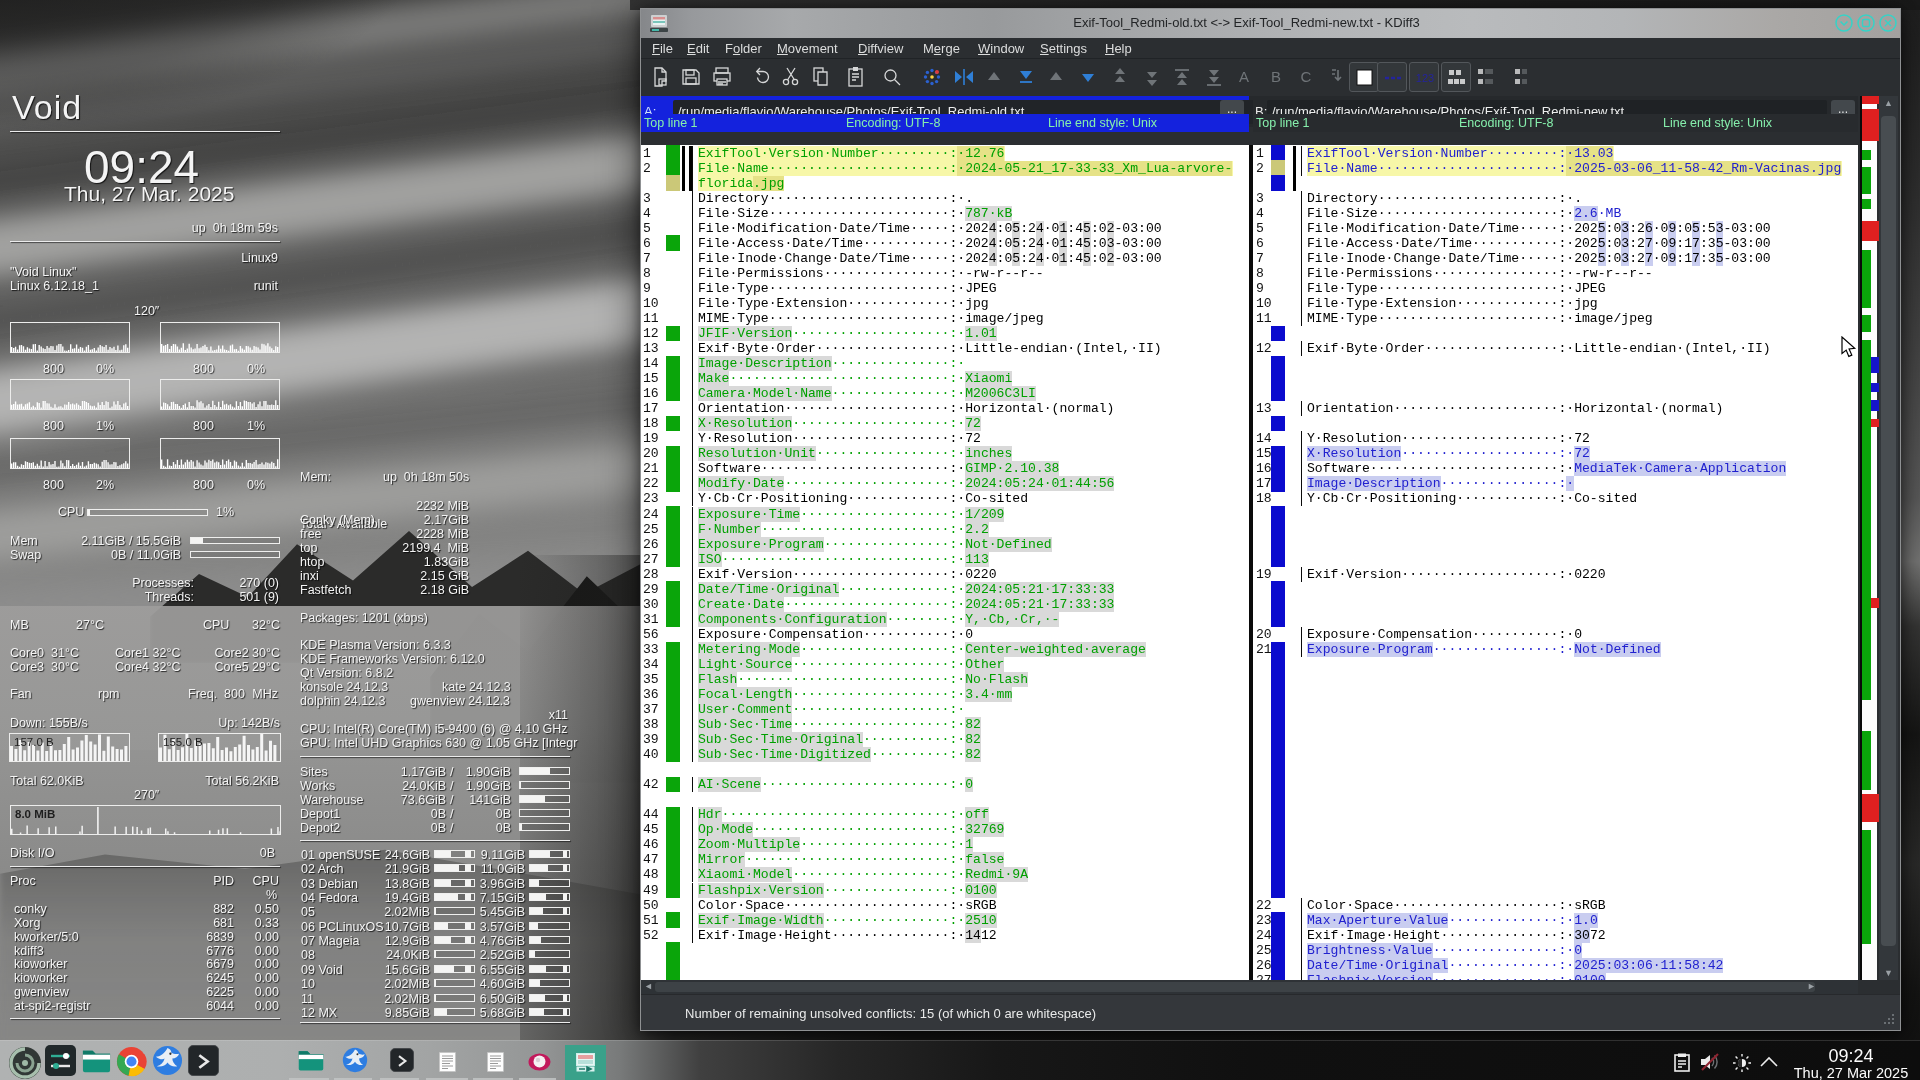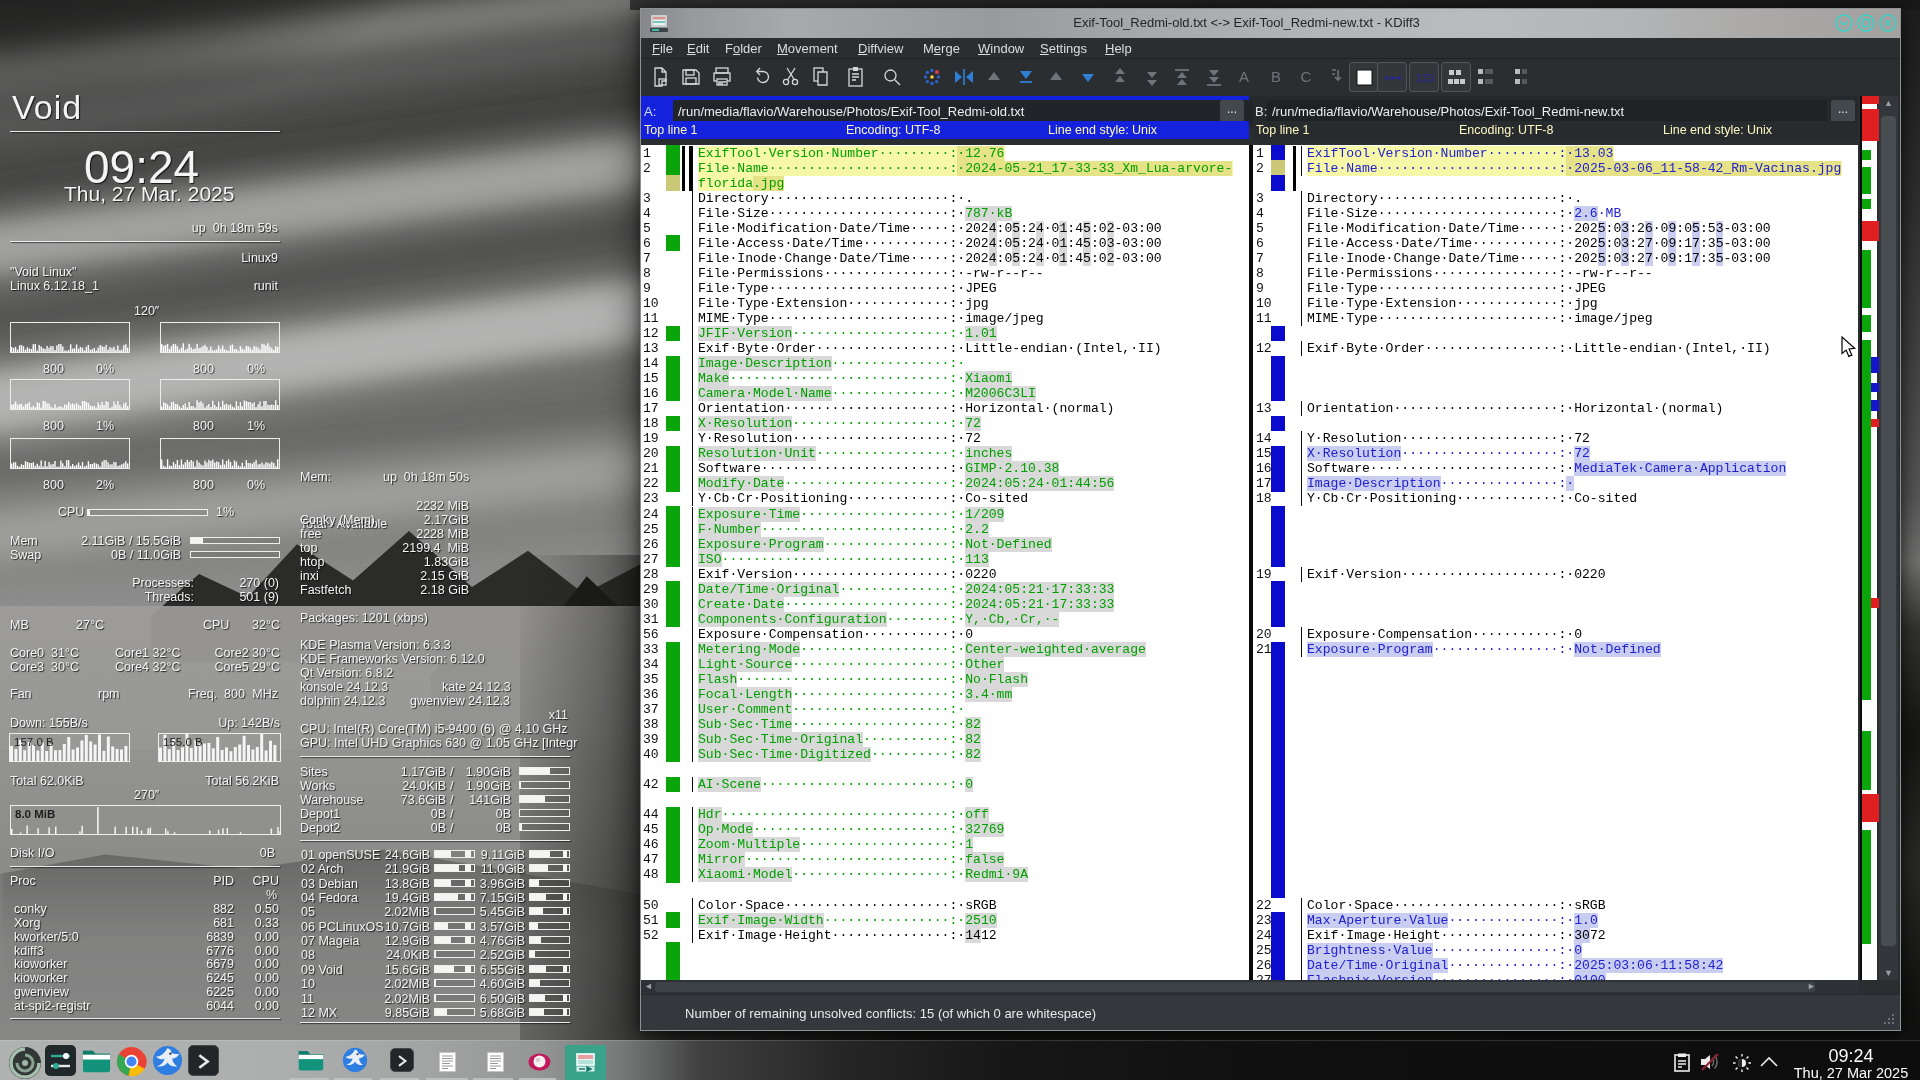--- a/index.html
+++ b/index.html
@@ -30,21 +30,21 @@
 #menubar{position:absolute;left:0;top:29px;width:100%;height:21px;background:#2b2e31;border-bottom:1px solid #202326}
 .mi{position:absolute;top:3px;font-size:13px;color:#dcdddd}
 #toolbar{position:absolute;left:0;top:50px;width:100%;height:37px;background:#2b2e31}
 .ticn{position:absolute;top:7px}
 .tbtn{position:absolute;top:3px;width:30px;height:30px;border:1px solid #53575b;border-radius:3px;background:#33373a}
 #hdrrow{position:absolute;left:0;top:87px;width:1217px;height:31px;background:#26292c}
 .hdr{position:absolute;top:0;height:31px}
 .hlab{position:absolute;top:8px;font-size:13px}
 .hinput{position:absolute;top:3.5px;height:24px;background:#212428;border-radius:2px;color:#eceded;font-size:13px;padding:4px 0 0 5px;white-space:nowrap;overflow:hidden}
 .hbtn{position:absolute;top:4px;width:24px;height:23px;background:#43484c;border-radius:3px;color:#e6e7e7;text-align:center;font-size:12px;line-height:18px}
-.inf{position:absolute;top:112px;height:18px;color:#fef9c3;font-size:12.5px}
+.inf{position:absolute;top:105px;height:18px;color:#86efac;font-size:12.5px}
 .inf span{top:2px}
 #textarea{position:absolute;left:0;top:136px;width:1217px;height:835px;background:#fff;overflow:hidden}
 #pdiv{position:absolute;left:608px;top:0;width:4px;height:100%;background:#0a0a0a}
 .row{position:absolute;left:0;width:100%;height:15.04px}
 .num{position:absolute;font:13.1px "Liberation Mono",monospace;color:#111;top:0}
 pre.t{position:absolute;top:0;font:13.1px/15px "Liberation Mono",monospace;z-index:2}
 pre.t.k{color:#000}pre.t.g{color:#00a000}pre.t.b{color:#2121cf}
 span.g{color:#00a000}span.b{color:#2121cf}
 .hg{background:#d9d9d9}.hb{background:#c9cdf0}
 .ybg{position:absolute;top:0;height:15.04px;background:#f7f7a8;z-index:1}
@@ -906,20 +906,26 @@
 <div class="blk bg" style="left:25px"></div>
 <div class="vl" style="left:51px"></div>
 <pre class="t g" style="left:57px"><span class="hg">Mirror</span>··························:·<span class="hg">false</span></pre>
 </div>
 <div class="row" style="top:722.4px">
 <pre class="num" style="left:2px">48</pre>
 <div class="blk bg" style="left:25px"></div>
 <div class="vl" style="left:51px"></div>
 <pre class="t g" style="left:57px"><span class="hg">Xiaomi·Model</span>····················:·<span class="hg">Redmi·9A</span></pre>
 </div>
+<div class="row" style="top:737.5px">
+<pre class="num" style="left:2px">49</pre>
+<div class="blk bg" style="left:25px"></div>
+<div class="vl" style="left:51px"></div>
+<pre class="t g" style="left:57px"><span class="hg">Flashpix·Version</span>················:·<span class="hg">0100</span></pre>
+</div>
 <div class="row" style="top:752.5px">
 <pre class="num" style="left:2px">50</pre>
 <div class="vl" style="left:51px"></div>
 <pre class="t k" style="left:57px">Color·Space·····················:·sRGB</pre>
 </div>
 <div class="row" style="top:767.5px">
 <pre class="num" style="left:2px">51</pre>
 <div class="blk bg" style="left:25px"></div>
 <div class="vl" style="left:51px"></div>
 <pre class="t g" style="left:57px"><span class="hg">Exif·Image·Width</span>················:·<span class="hg">2510</span></pre>

